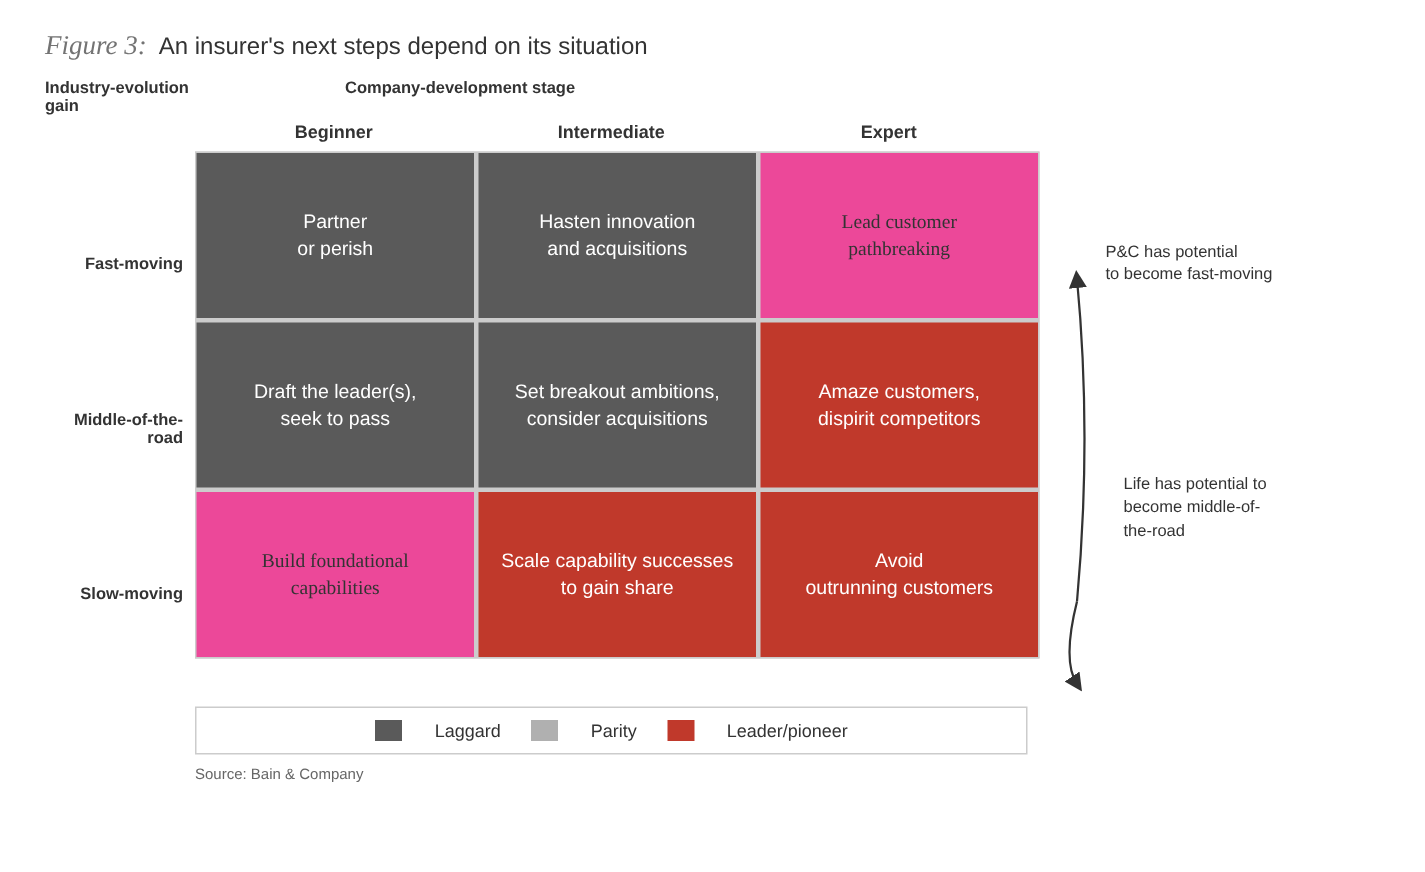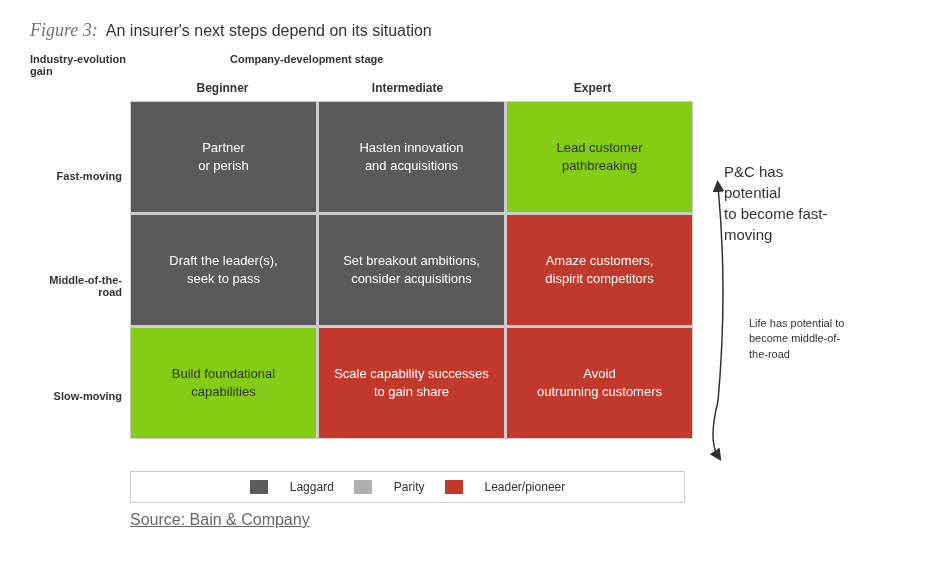--- a/index.html
+++ b/index.html
@@ -106,22 +106,23 @@
       text-align: center;
       font-size: 13px;
       line-height: 1.4;
       color: #fff;
       font-weight: 500;
     }
     .cell-dark {
       background: #5a5a5a;
     }
     .cell-light {
-      background: #84cc16;
-      color: #333;
+      background: #ec4899;
+      color: #333;
+      font-family: Liberation Serif, serif;
     }
     .cell-red {
       background: #c0392b;
     }
     .right-section {
       display: flex;
       flex-direction: column;
       margin-left: 10px;
       margin-top: 50px;
       position: relative;
@@ -155,25 +156,24 @@
       align-items: center;
       gap: 22px;
       font-size: 12px;
       color: #333;
     }
     .legend-box {
       width: 18px;
       height: 14px;
     }
     .source {
-      font-size: 16px;
+      font-size: 10px;
       color: #666;
       margin-top: 8px;
       margin-left: 100px;
-      text-decoration: underline;
     }
     .arrow-svg {
       position: absolute;
       left: 0;
       top: 0;
     }
   </style>
 </head>
 <body>
 
@@ -227,21 +227,21 @@
             </marker>
             <marker id="arrowhead-bottom" markerWidth="8" markerHeight="8" refX="4" refY="4" orient="auto">
               <path d="M0,0 L8,4 L0,8 Z" fill="#333"></path>
             </marker>
           </defs>
 
           <path d="M15,270 Q25,160 15,55" stroke="#333" stroke-width="1.5" fill="none" marker-end="url(#arrowhead-top)"></path>
 
           <path d="M15,270 Q5,310 15,325" stroke="#333" stroke-width="1.5" fill="none" marker-end="url(#arrowhead-bottom)"></path>
         </svg>
-        <div class="annotation annotation-top" style="position:absolute; left:21px; top:30px; width:120px; font-size:15px; color:#333; line-height:1.4;">P&amp;C has potential<br>to become fast-moving</div>
+        <div class="annotation annotation-top" style="position:absolute; left:34px; top:30px; width:120px; font-size:11px; color:#333; line-height:1.4;">P&amp;C has potential<br>to become fast-moving</div>
         <div class="annotation annotation-bottom" style="position:absolute; left:46px; top:185px; width:120px; font-size:11px; color:#333; line-height:1.4;">Life has potential to<br>become middle-of-<br>the-road</div>
       </div>
     </div>
   </div>
 
   <div class="legend">
     <div class="legend-item">
       <div class="legend-box" style="background:#5a5a5a;"></div>
       <span>Laggard</span>
     </div>

